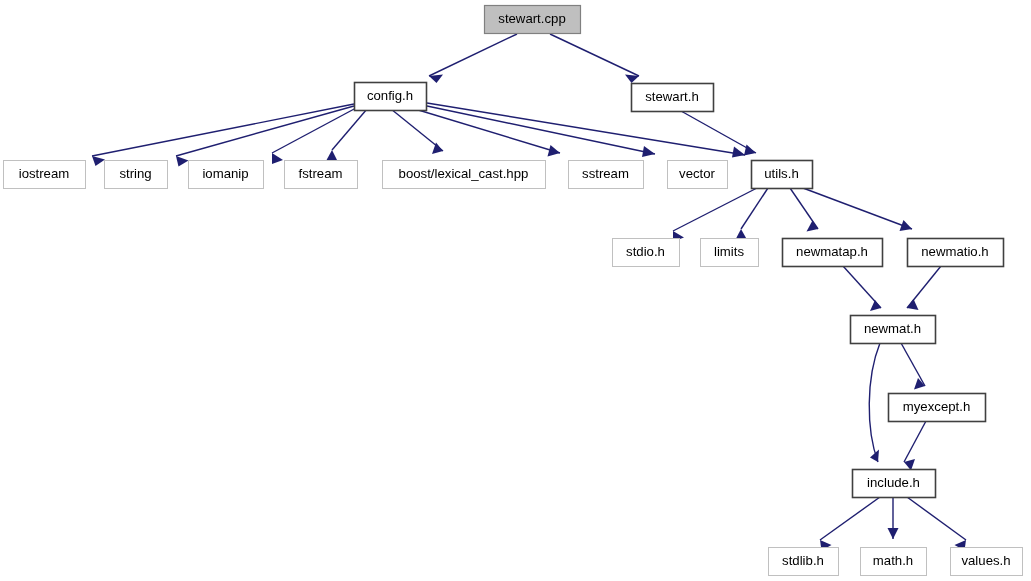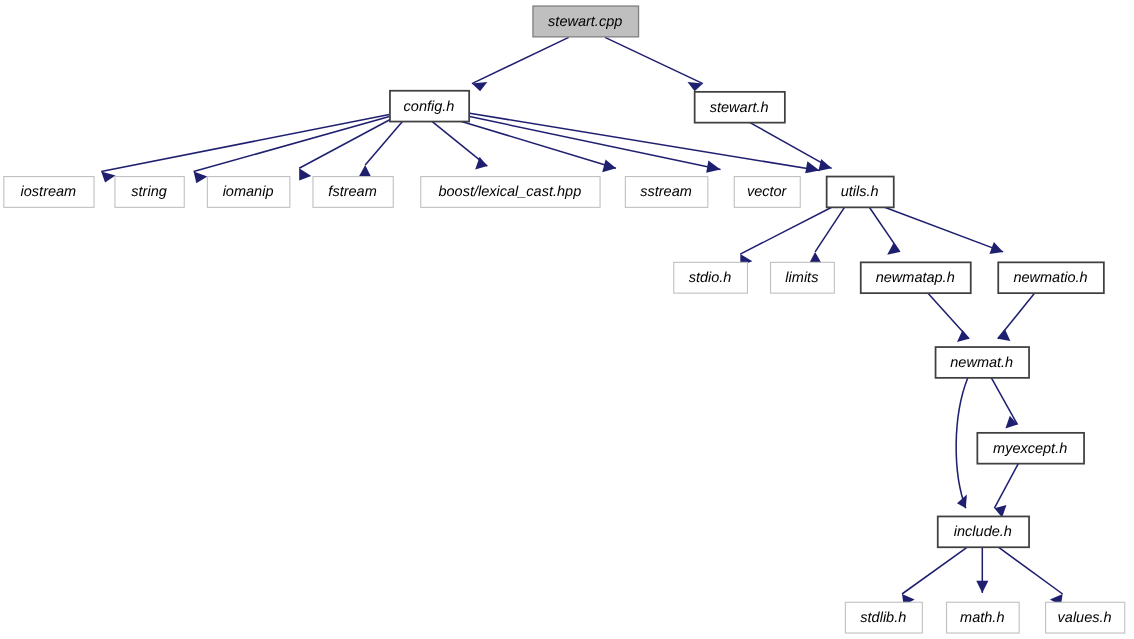--- a/index.html
+++ b/index.html
@@ -12,21 +12,20 @@
     width: 1031px;
     height: 581px;
     overflow: hidden;
     font-family: "Liberation Sans", sans-serif;
   }
   #graph-root {
     position: relative;
     width: 1031px;
     height: 435px;
     background: #ffffff;
-    font-style: italic;
   }
   svg#depgraph {
     display: block;
     width: 1031px;
     height: 581px;
   }
   .node-box {
     fill: #ffffff;
     stroke: #c0c0c0;
     stroke-width: 1;

